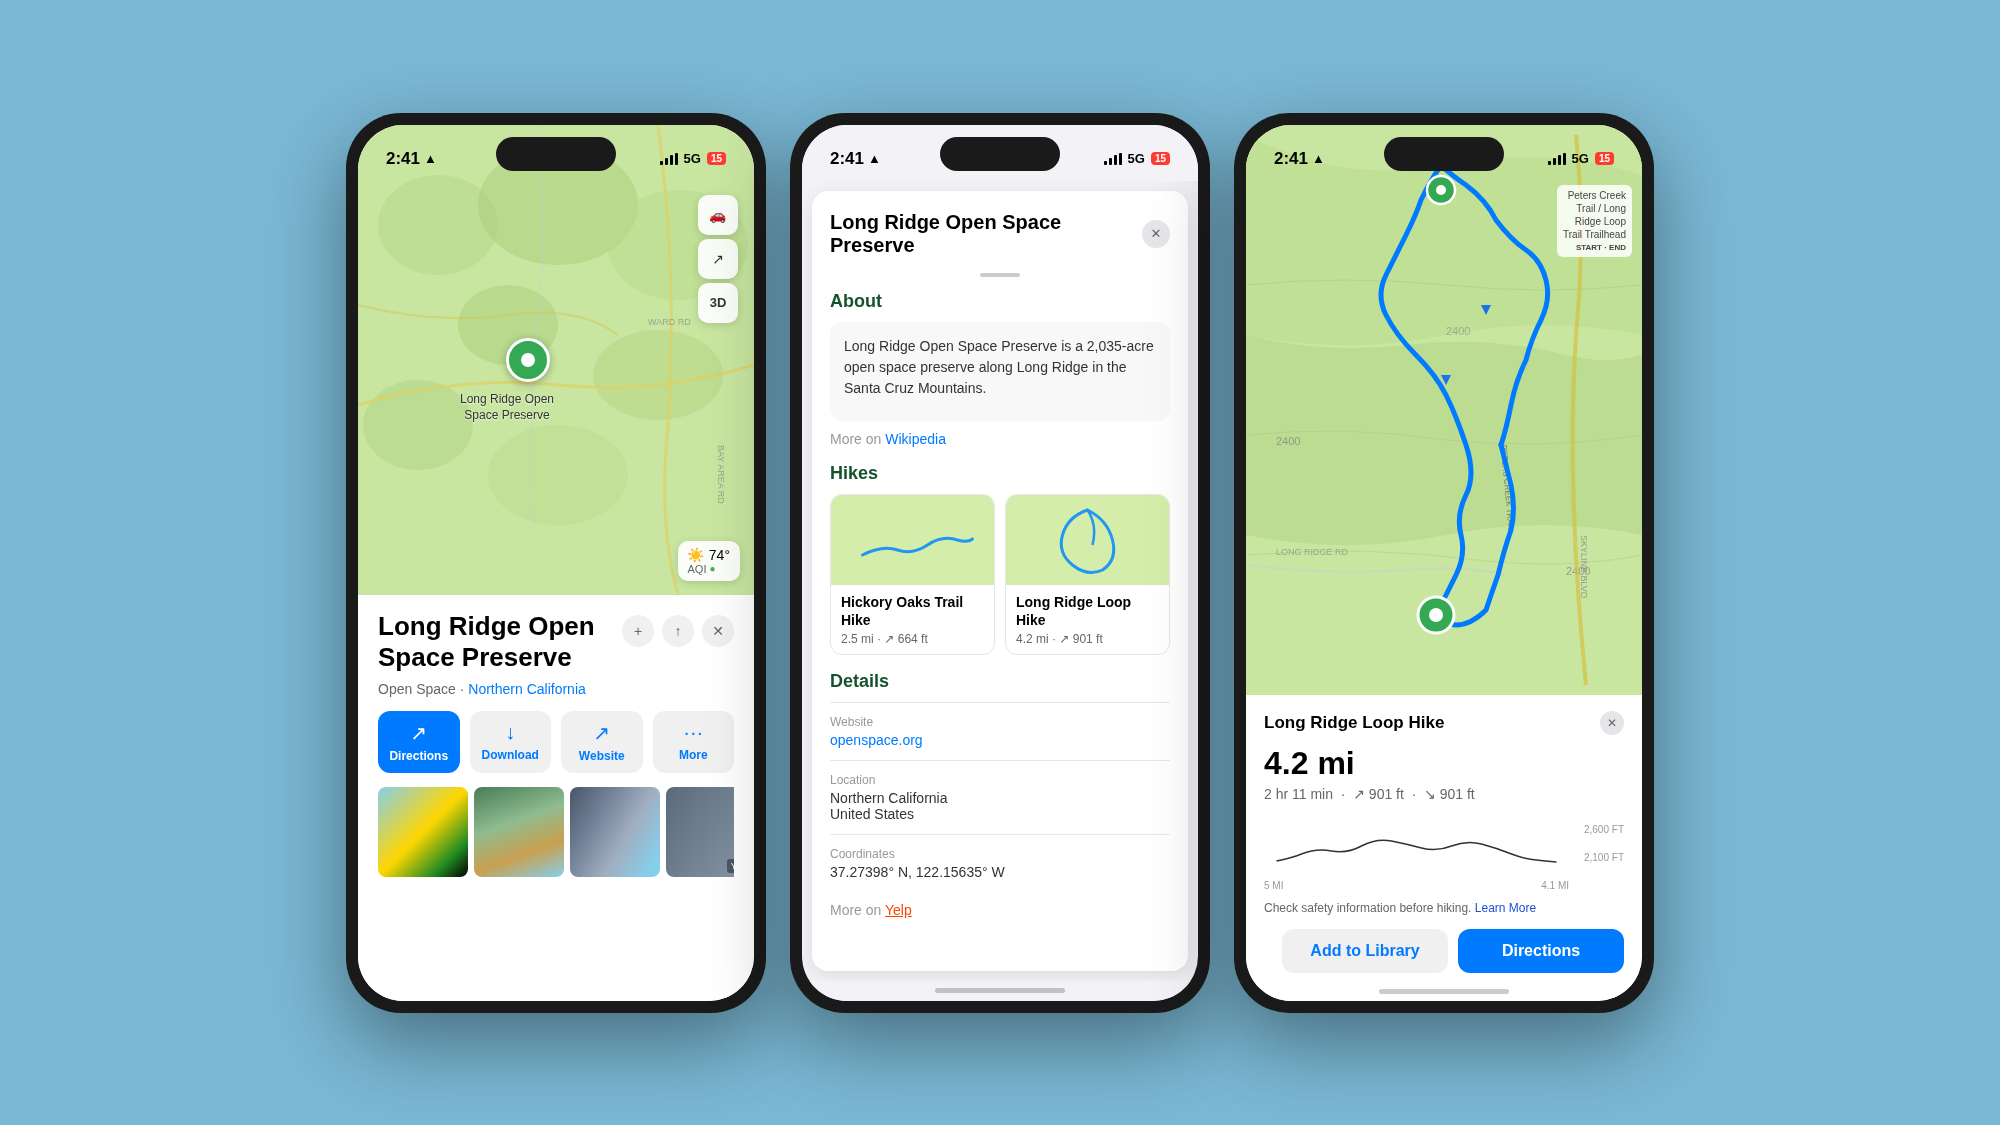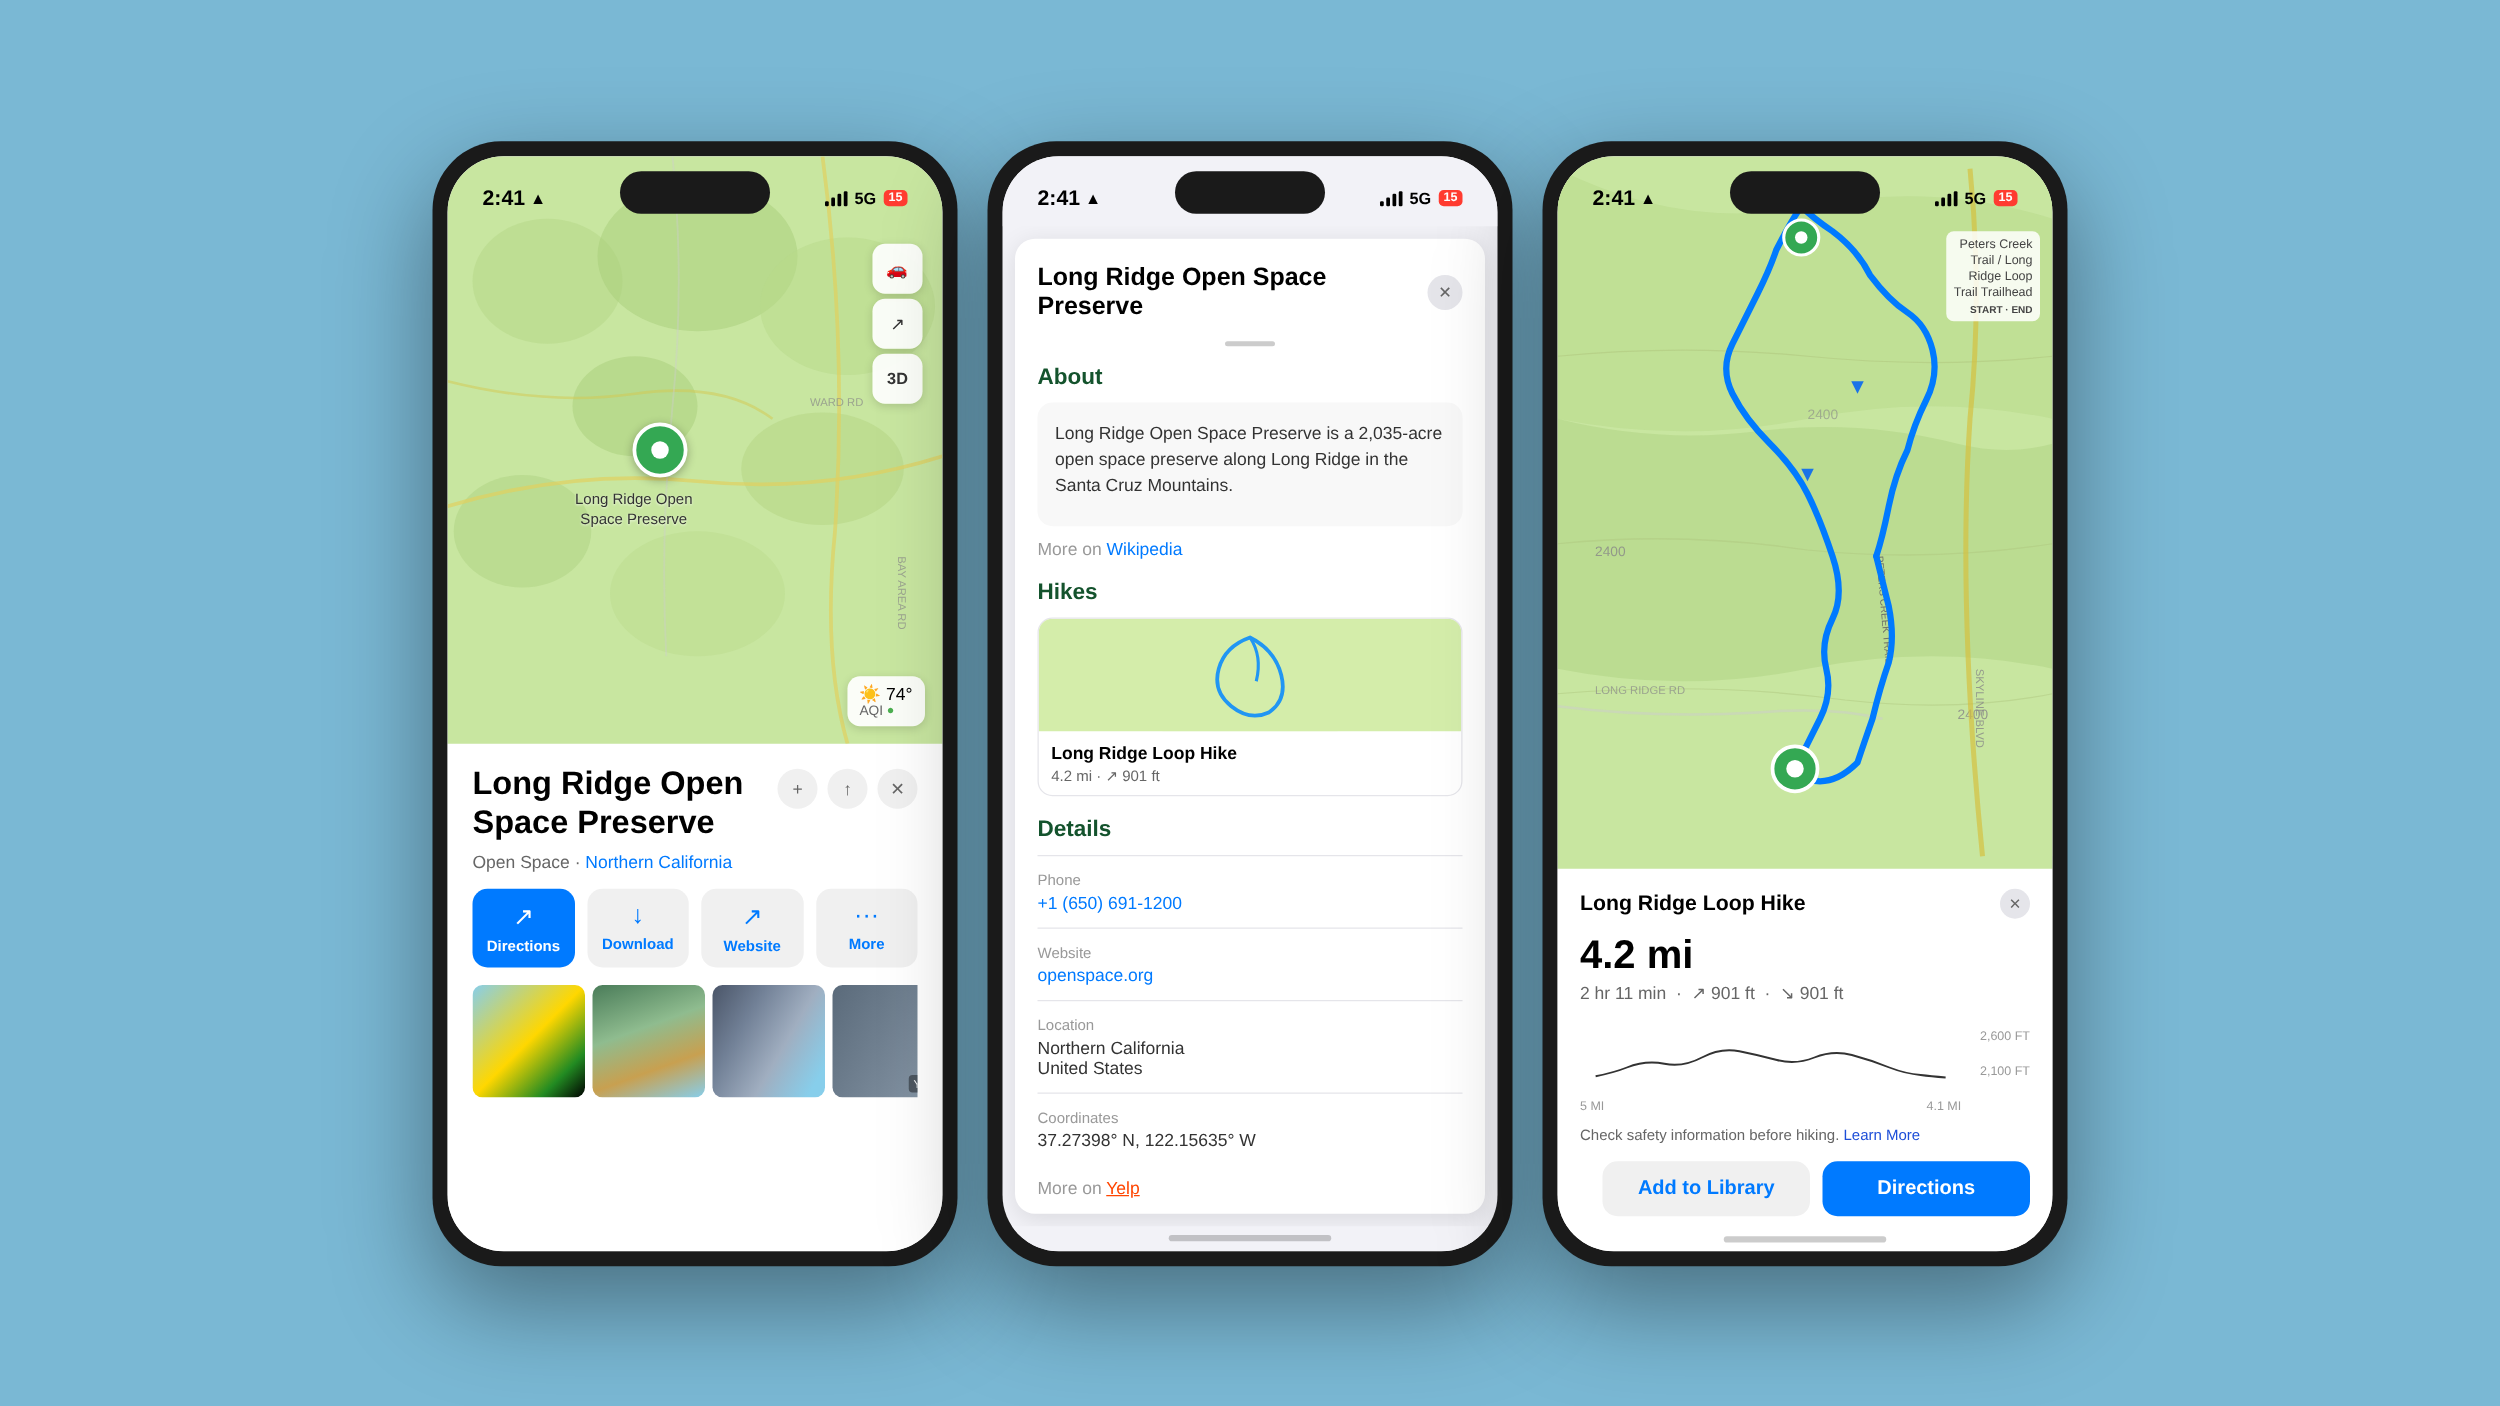--- a/index.html
+++ b/index.html
@@ -590,44 +590,54 @@
         <div class="sheet-section-title">About</div>
         <div style="background:#f8f8f8;border-radius:12px;padding:14px;margin-bottom:10px;">
           <div class="sheet-description">Long Ridge Open Space Preserve is a 2,035-acre open space preserve along Long Ridge in the Santa Cruz Mountains.</div>
         </div>
         <div class="sheet-wiki-link">
           More on <a href="#">Wikipedia</a>
         </div>
 
         <div class="sheet-section-title">Hikes</div>
         <div class="hikes-grid">
+          <div class="hike-card">
+            <div class="hike-map">
+              <svg width="100%" height="100%" viewBox="0 0 140 90">
+                <rect width="140" height="90" fill="#d4edaa"></rect>
+                <path d="M 20 60 Q 40 50 55 55 Q 70 60 85 50 Q 100 40 115 45 Q 125 48 130 44" stroke="#2196F3" stroke-width="3" fill="none" stroke-linecap="round"></path>
+              </svg>
+            </div>
+            <div class="hike-info">
+              <div class="hike-name">Hickory Oaks Trail Hike</div>
+              <div class="hike-stats">
+                <span>2.5 mi</span> · ↗ <span>664 ft</span>
+              </div>
+            </div>
+          </div>
           <div class="hike-card">
             <div class="hike-map">
               <svg width="100%" height="100%" viewBox="0 0 140 90">
                 <rect width="140" height="90" fill="#d4edaa"></rect>
                 <path d="M 70 15 Q 90 25 95 45 Q 100 65 85 75 Q 70 82 55 70 Q 40 58 45 40 Q 50 22 70 15 Z" stroke="#2196F3" stroke-width="3" fill="none" stroke-linecap="round"></path>
                 <path d="M 70 15 Q 80 30 75 50" stroke="#2196F3" stroke-width="2.5" fill="none"></path>
               </svg>
             </div>
             <div class="hike-info">
               <div class="hike-name">Long Ridge Loop Hike</div>
               <div class="hike-stats">
                 <span>4.2 mi</span> · ↗ <span>901 ft</span>
               </div>
             </div>
           </div>
         </div>
 
         <div class="details-section">
           <div class="sheet-section-title">Details</div>
           <div class="detail-row">
-            <div class="detail-label">Phone</div>
-            <div class="detail-value link">+1 (650) 691-1200</div>
-          </div>
-          <div class="detail-row">
             <div class="detail-label">Website</div>
             <div class="detail-value link">openspace.org</div>
           </div>
           <div class="detail-row">
             <div class="detail-label">Location</div>
             <div class="detail-value">Northern California<br>United States</div>
           </div>
           <div class="detail-row">
             <div class="detail-label">Coordinates</div>
             <div class="detail-value">37.27398° N, 122.15635° W</div>

